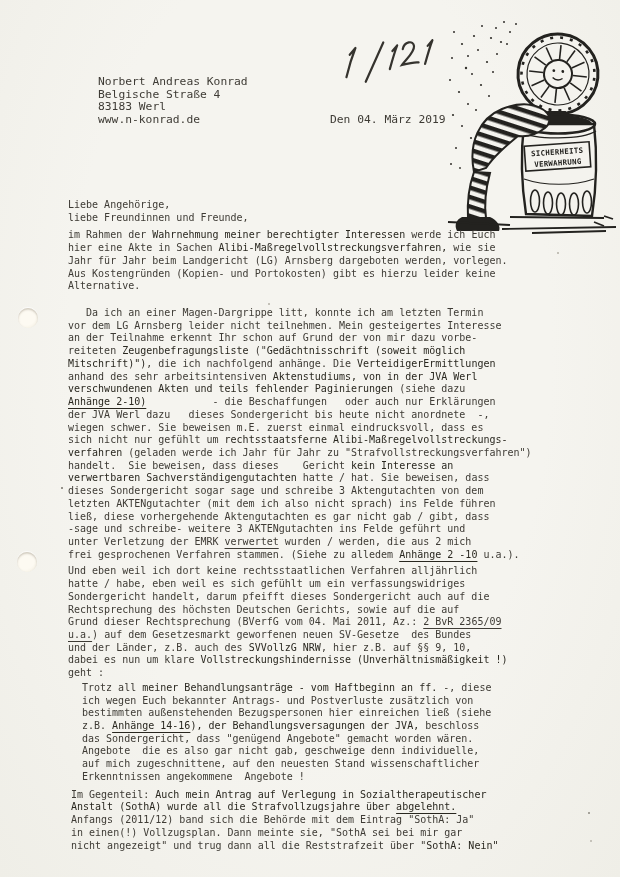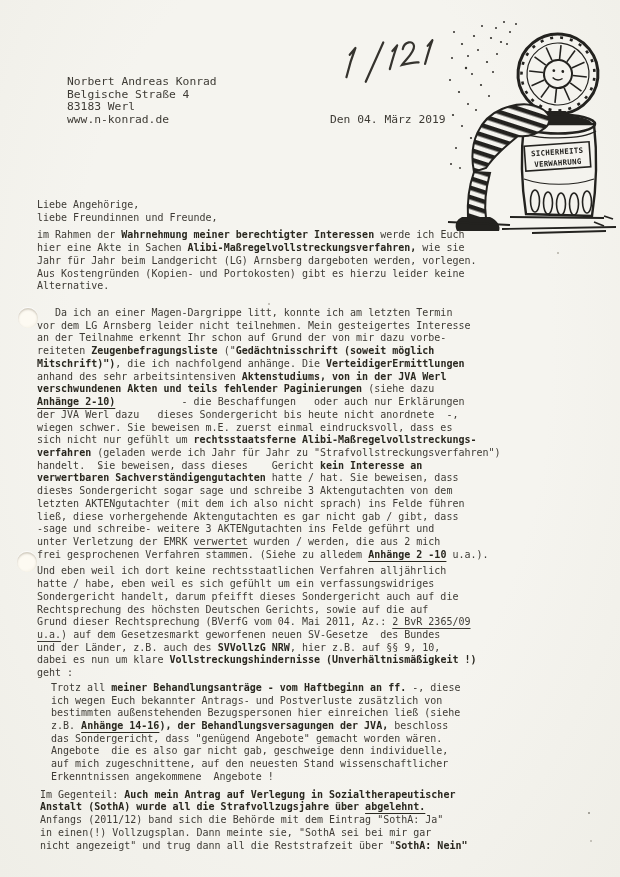--- a/index.html
+++ b/index.html
@@ -42,22 +42,22 @@
     font-size:10px;line-height:12.72px;white-space:pre;
   }
   #letter-body .para{margin:0;}
   #letter-body .para:nth-child(2){margin-top:5px;}
   #letter-body .para:nth-child(3){margin-top:14px;}
   #letter-body .para:nth-child(4){margin-top:4px;}
   #letter-body .para:nth-child(5){margin-top:2px;}
   #letter-body .para:nth-child(6){margin-top:5px;}
   .para.indent-block{padding-left:14px;}
   .para.indent-small{padding-left:3px;}
-  .line{height:12.72px;}
-  .b{font-weight:bold;color:#29271f;}
+  .line{height:12.72px;margin-left:31px;}
+  .b{font-weight:normal;color:#29271f;}
   .u{text-decoration:underline;text-underline-offset:2.5px;text-decoration-thickness:1px;}
 
   .illustration{position:absolute;left:444px;top:16px;width:176px;height:218px;}
   .ill-label{font-family:"DejaVu Sans Mono", monospace;font-size:7.4px;font-weight:bold;
              fill:#23221f;letter-spacing:.3px;}
 </style>
 </head>
 <body>
 
 <div class="page">

